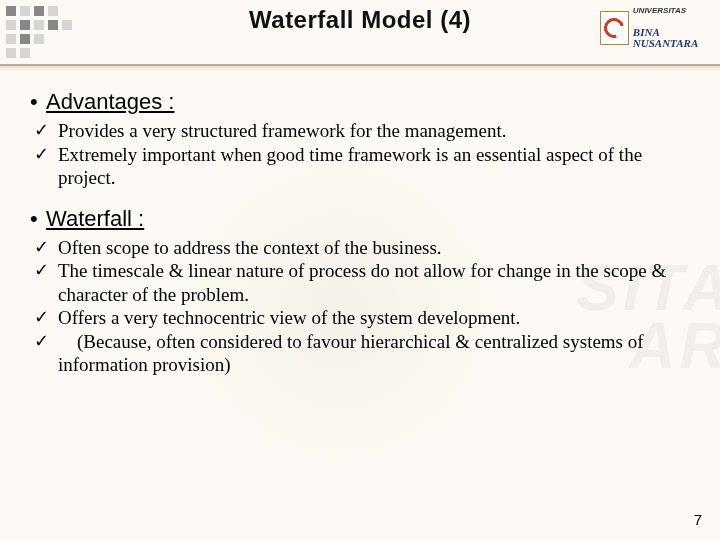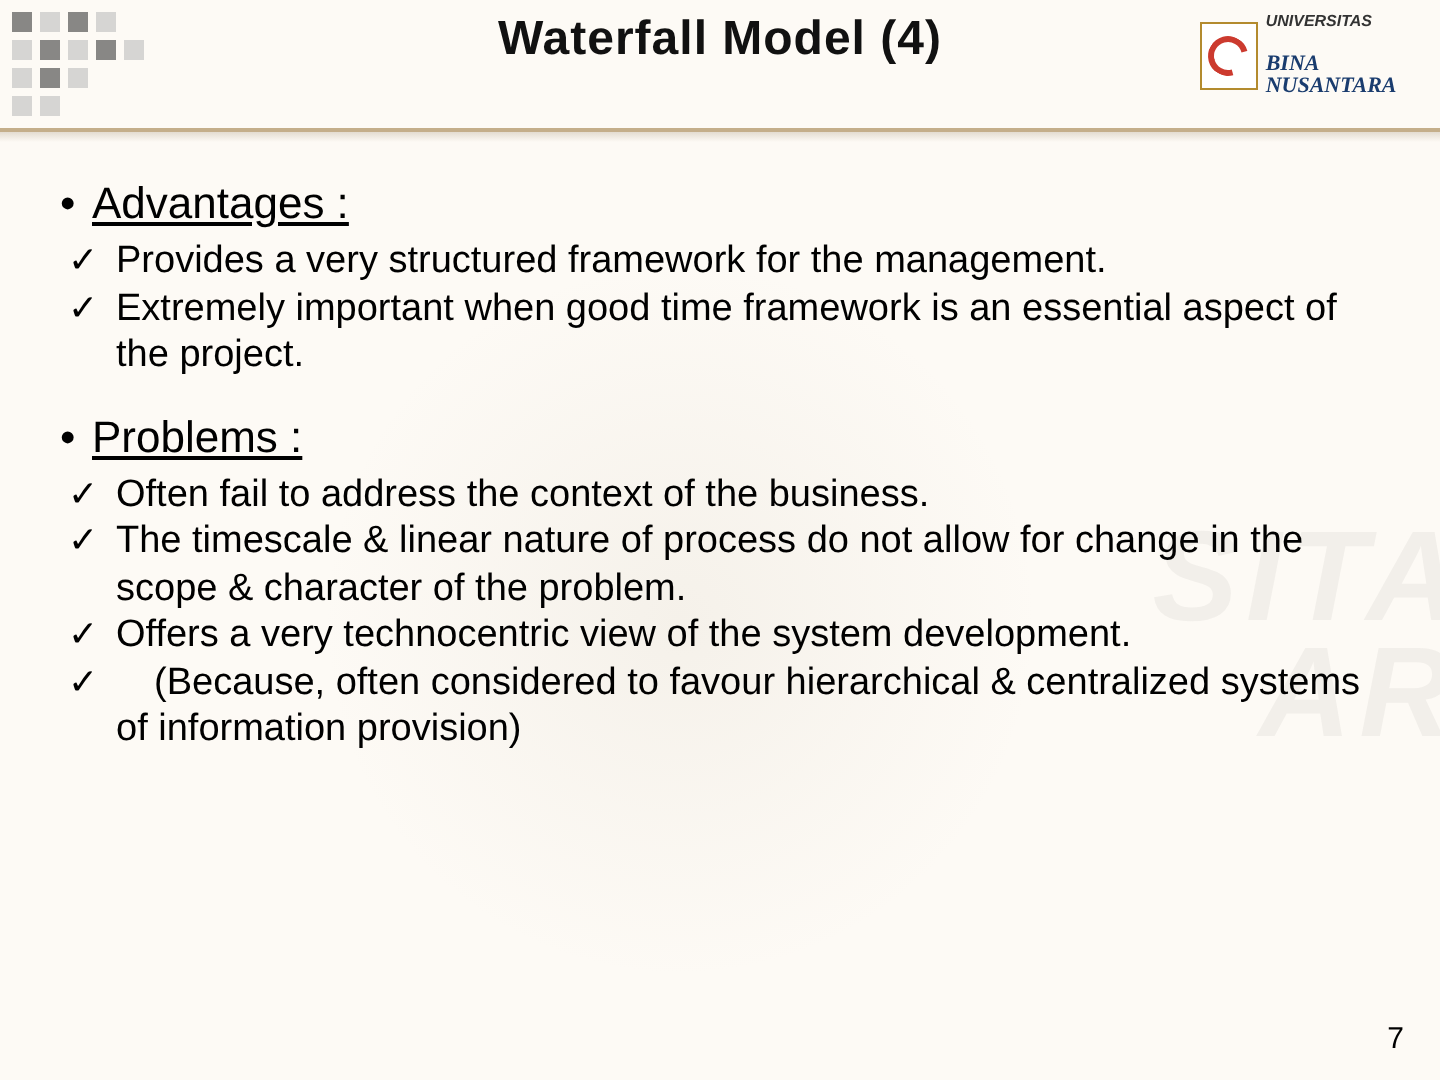--- a/index.html
+++ b/index.html
@@ -114,20 +114,21 @@
   .section-head .label { text-decoration: underline; }
   .check-list {
     list-style: none;
     padding-left: 28px;
     font-size: 19px;
     line-height: 1.24;
   }
   .check-list li {
     position: relative;
     padding-left: 0;
+    font-family: Liberation Serif, serif;
   }
   .check-list li::before {
     content: "✓";
     position: absolute;
     left: -24px;
     top: 0;
     font-size: 18px;
     color: #000;
   }
   .pagenum {
@@ -182,24 +183,24 @@
 
   <div class="section-head">
     <span class="dot">•</span><span class="label">Advantages :</span>
   </div>
   <ul class="check-list">
     <li>Provides a very structured framework for the management.</li>
     <li>Extremely important when good time framework is an essential aspect of the project.</li>
   </ul>
 
   <div class="section-head" style="margin-top:16px">
-    <span class="dot">•</span><span class="label">Problems :</span>
+    <span class="dot">•</span><span class="label">Waterfall :</span>
   </div>
   <ul class="check-list">
-    <li>Often fail to address the context of the business.</li>
+    <li>Often scope to address the context of the business.</li>
     <li>The timescale &amp; linear nature of process do not allow for change in the scope &amp; character of the problem.</li>
     <li>Offers a very technocentric view of the system development.</li>
     <li> (Because, often considered to favour hierarchical &amp; centralized systems of information provision)</li>
   </ul>
 
 </div>
 
 <div class="pagenum">7</div>
 
 </body></html>

